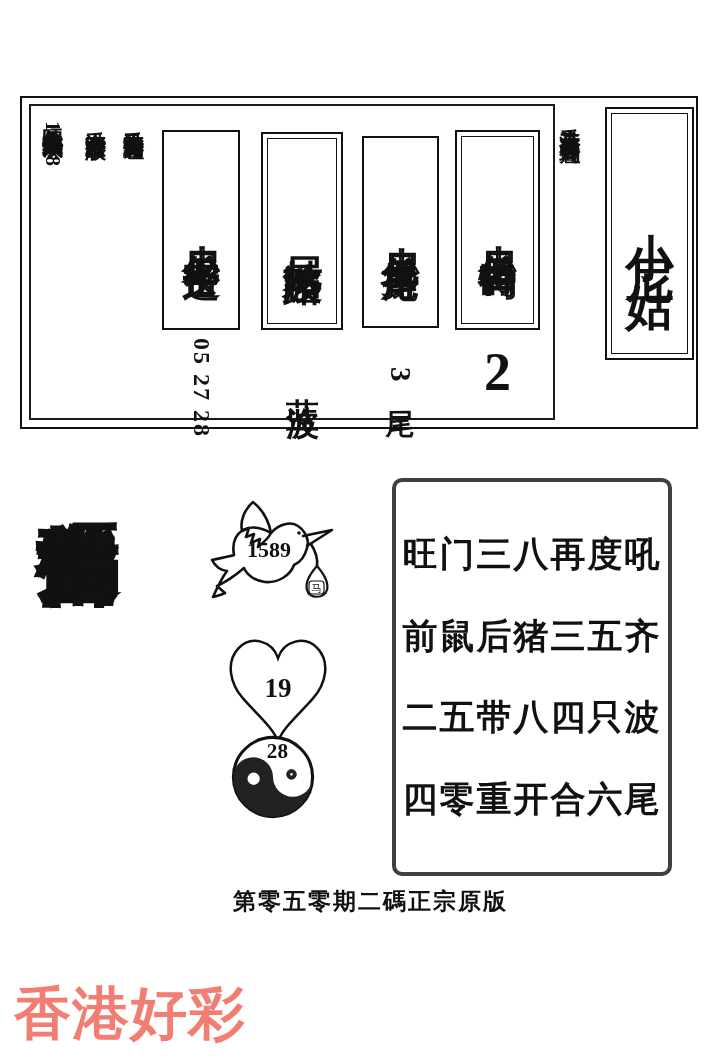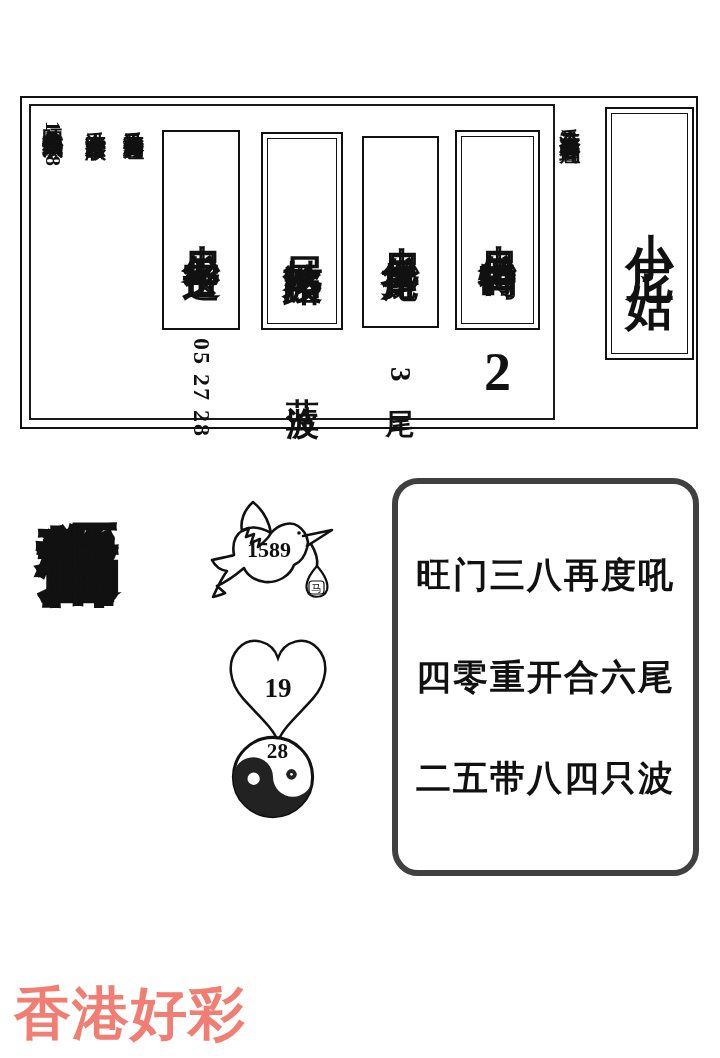--- a/index.html
+++ b/index.html
@@ -32,22 +32,22 @@
   .brand-title { font-size:48px; font-weight:900; letter-spacing:26px; line-height:1; }
   .issue-label { font-size:26px; font-weight:700; letter-spacing:1px; }
 
   
   .masthead {
     left:38px; top:458px; font-size:82px; font-weight:900; line-height:1;
     font-family:"Liberation Sans","DejaVu Sans",sans-serif;
     -webkit-text-stroke:2px #111; letter-spacing:0;
   }
   .poem-box {
-    left:392px; top:478px; width:307px; height:398px;
-    border:6px solid #404040; border-radius:26px;
+    left:392px; top:478px; width:280px; height:398px;
+    border:4px solid #404040; border-radius:10px;
     display:flex; flex-direction:column; justify-content:space-evenly;
     padding:14px 6px;
   }
   .poem-line { font-size:35px; font-weight:700; letter-spacing:2px; text-align:center; white-space:nowrap; }
   .caption { left:228px; top:886px; width:285px; text-align:center; font-size:23px; font-weight:700; letter-spacing:2px; }
 
   svg text { font-family:"Liberation Serif","DejaVu Serif",serif; fill:#111; }
 
   
   .footer {
@@ -135,22 +135,24 @@
     <circle cx="50" cy="50" r="45" fill="#fff" stroke="#111" stroke-width="3.5"></circle>
     <path d="M5,50 A22.5,22.5 0 0,1 50,50 A22.5,22.5 0 0,0 95,50 A45,45 0 0,1 5,50 Z" fill="#222"></path>
     <circle cx="28" cy="52" r="7" fill="#fff"></circle>
     <circle cx="71" cy="47" r="6" fill="#222"></circle>
     <circle cx="71" cy="47" r="1.5" fill="#fff"></circle>
     <text x="55" y="28" font-size="24" text-anchor="middle" font-weight="600">28</text>
   </svg>
 
   <div class="abs poem-box">
     <div class="poem-line">旺门三八再度吼</div>
+    <div class="poem-line">前鼠后猪三五齐</div>
+    <div class="poem-line">二五带八四只波</div>
     <div class="poem-line">四零重开合六尾</div>
-    <div class="poem-line">二五带八四只波</div>
   </div>
 
+  <div class="abs caption">第零五零期二碼正宗原版</div>
 
   <div class="abs footer">
     <span>香港好彩</span>
   </div>
 
 </div>
 
 </body></html>

